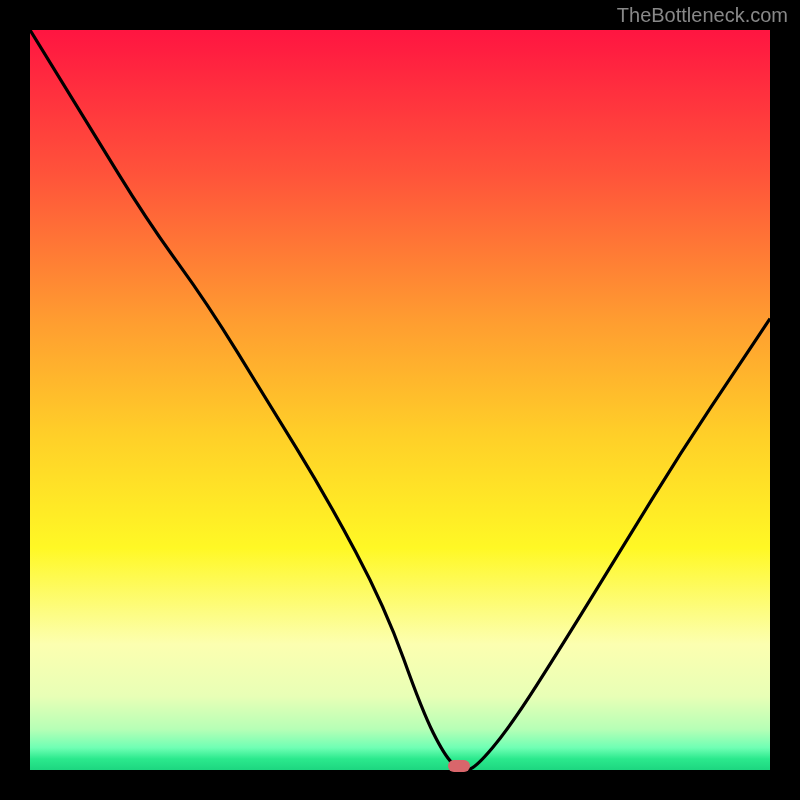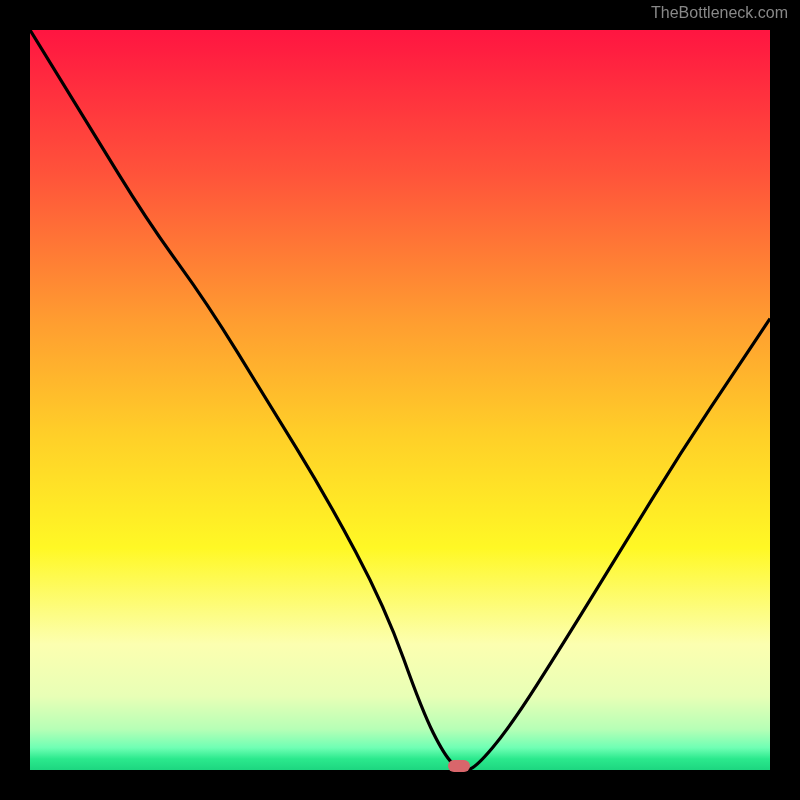--- a/index.html
+++ b/index.html
@@ -14,21 +14,21 @@
     width: 800px;
     height: 800px;
     position: relative;
     background: #000;
   }
   .watermark {
     position: absolute;
     top: 4px;
     right: 12px;
     color: #888;
-    font-size: 16px;
+    font-size: 20px;
     font-weight: 500;
     z-index: 10;
   }
   .plot-area {
     position: absolute;
     left: 30px;
     top: 30px;
     width: 740px;
     height: 740px;
   }

